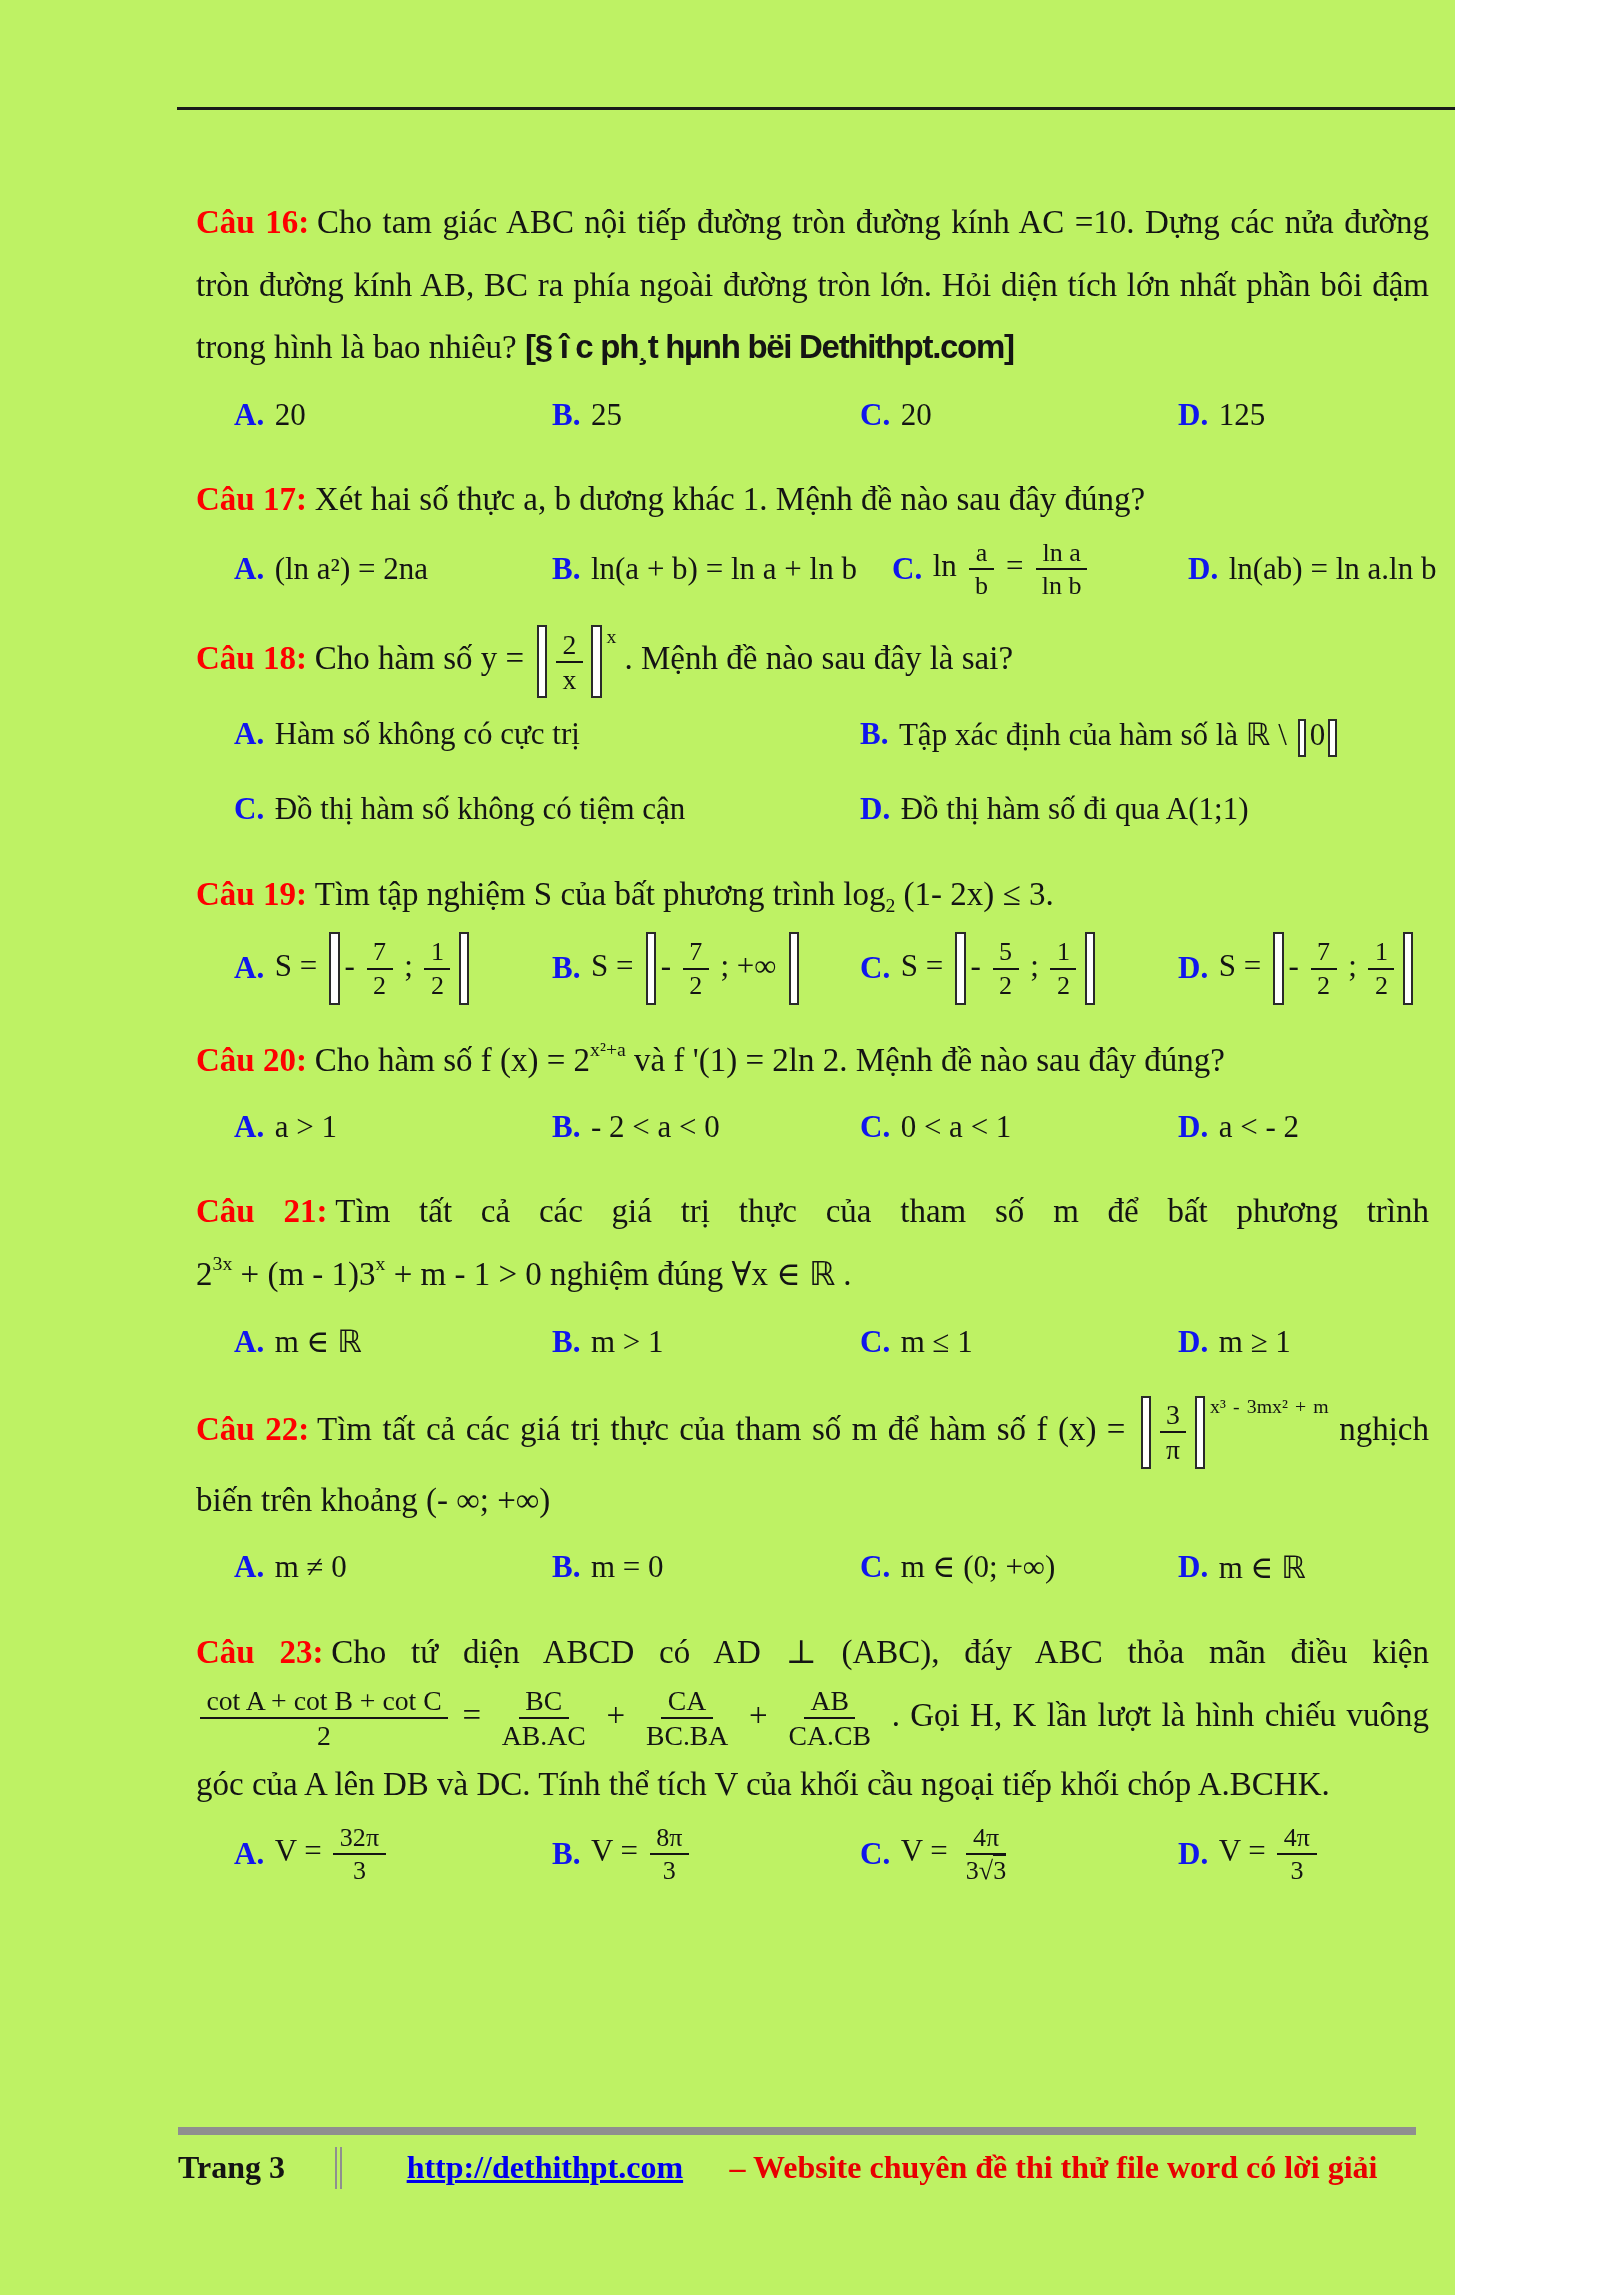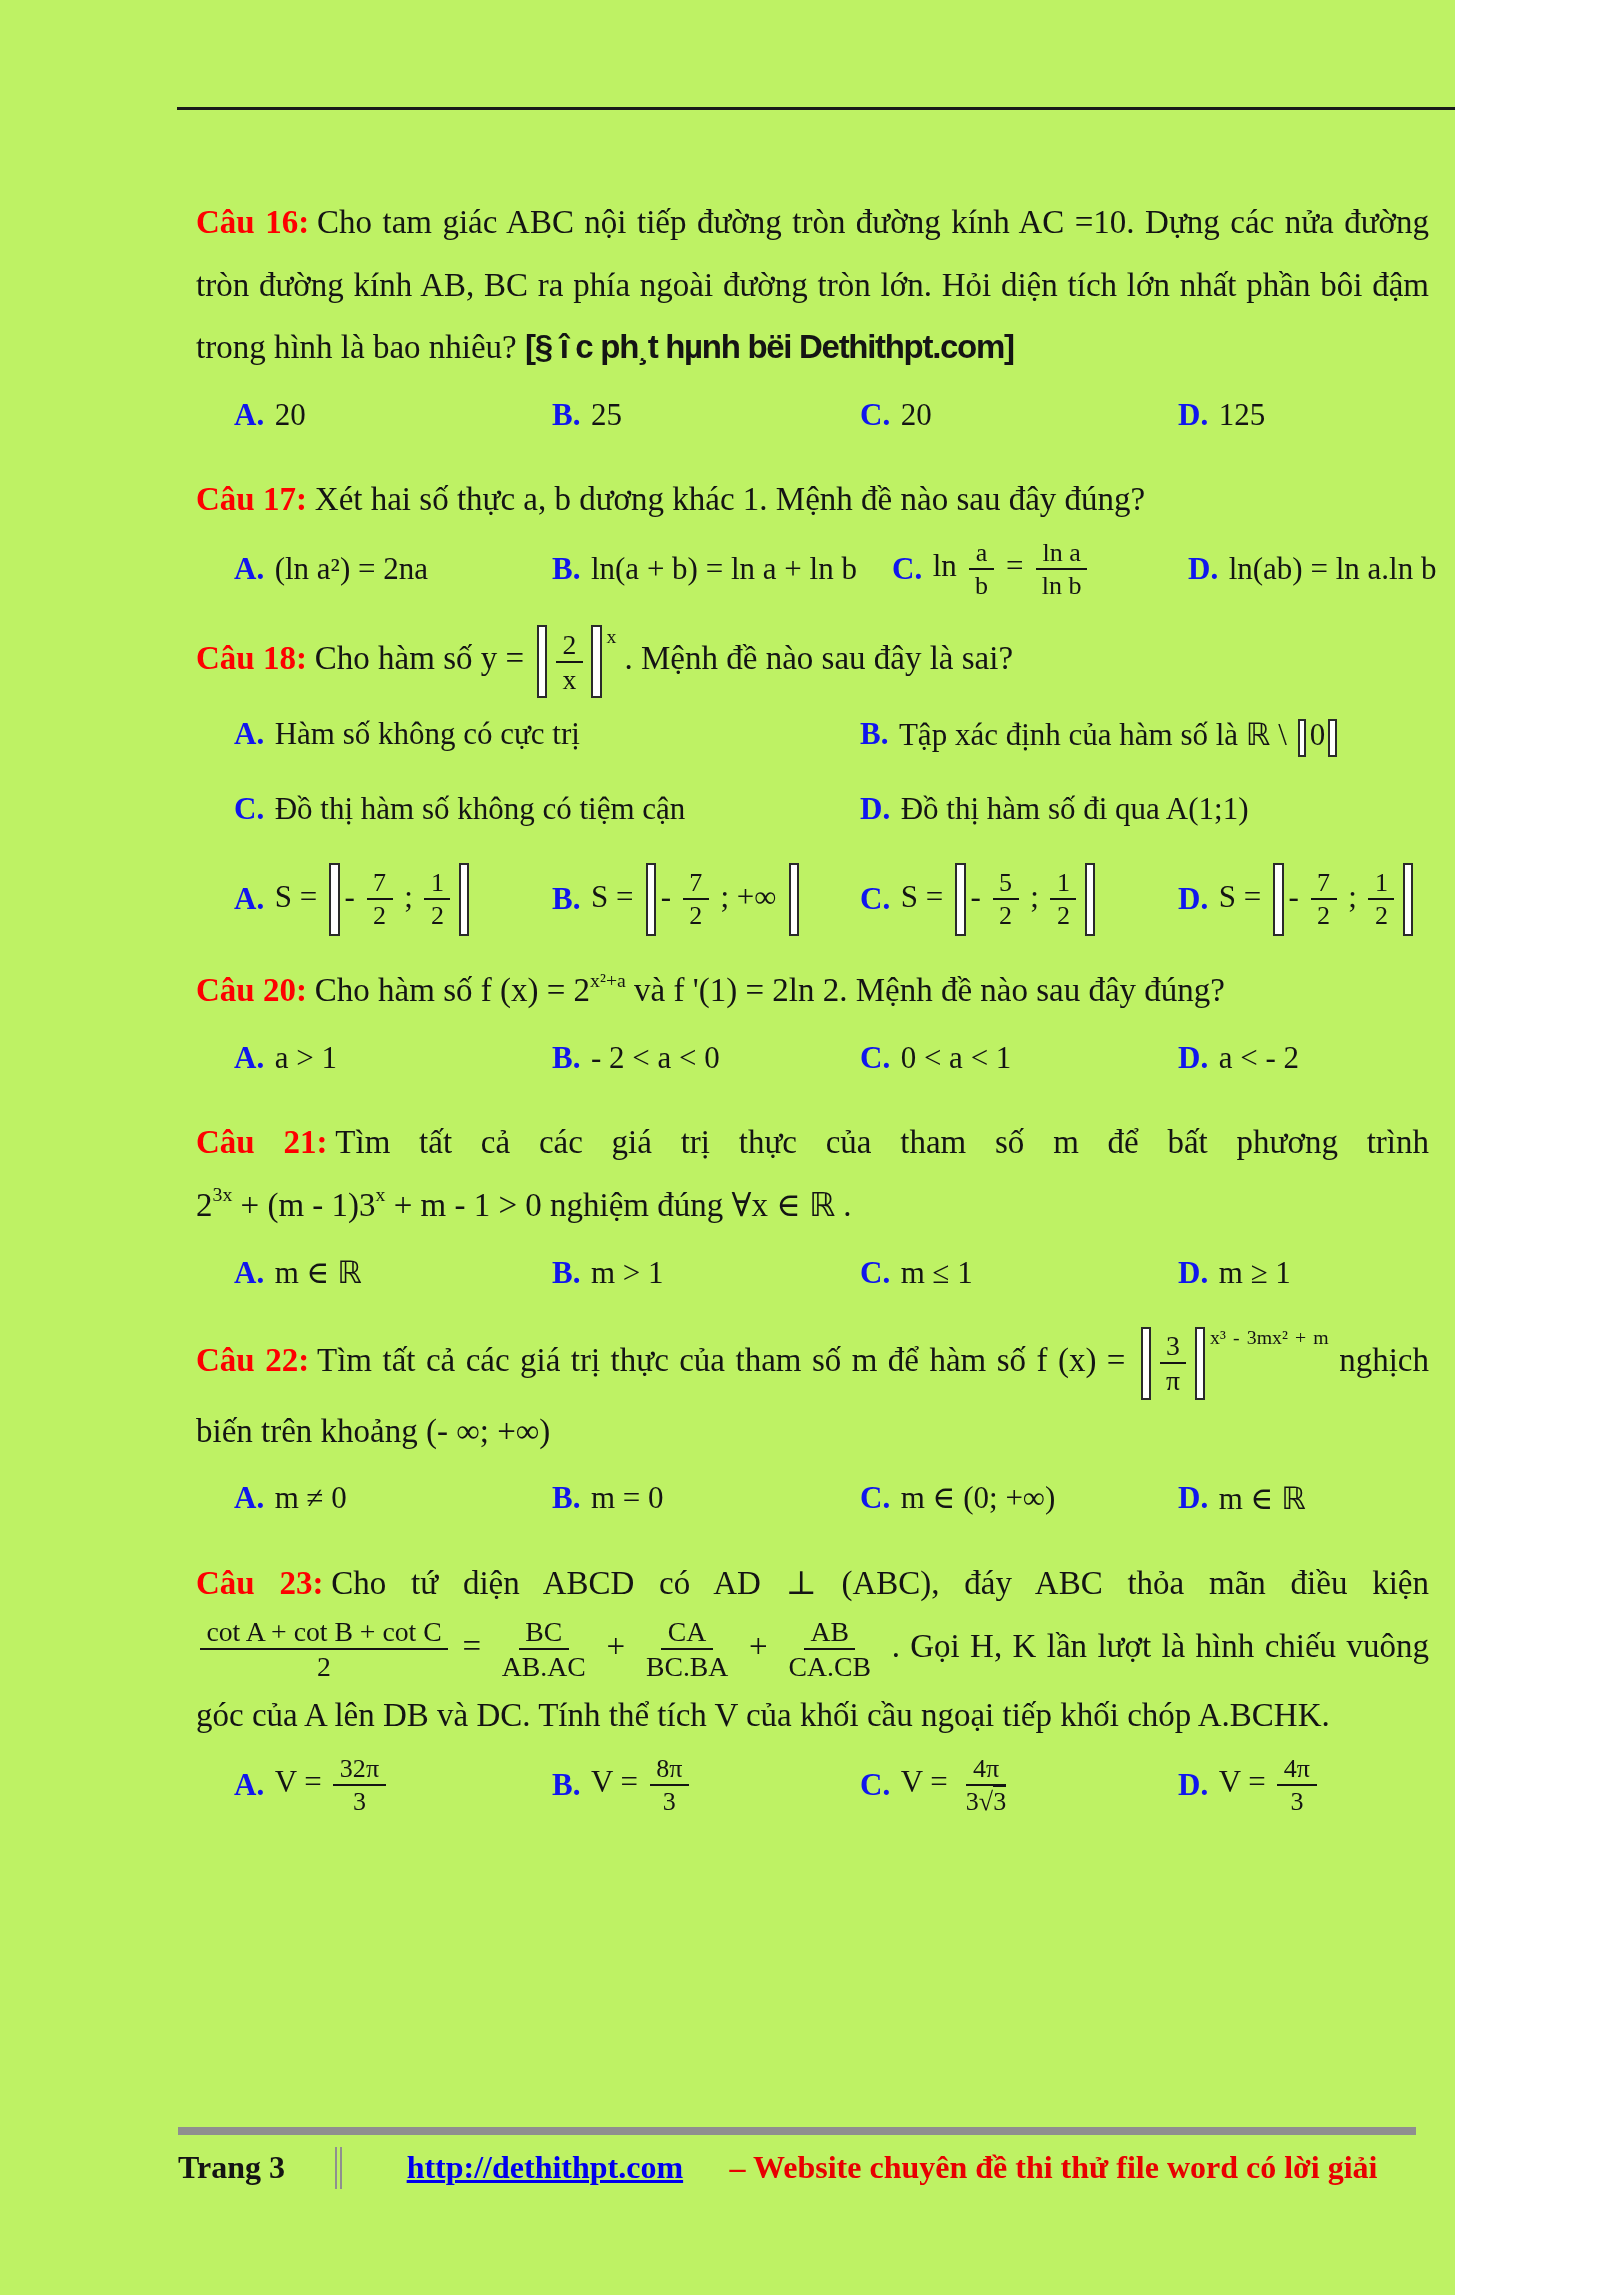--- a/index.html
+++ b/index.html
@@ -125,20 +125,23 @@
             <span class="om">Đồ thị hàm số không có tiệm cận</span>
           </div>
           <div class="opt">
             <span class="olabel">D.</span>
             <span class="om">Đồ thị hàm số đi qua  A(1;1)</span>
           </div>
         </div>
     </section>
 
     <section class="q">
+      <p class="stem">
+        <span class="qlabel">Câu 19:</span><span>Tìm tập nghiệm S của bất phương trình  log<span class="msub">2</span> (1- 2x) ≤ 3.</span>
+      </p>
       <div class="opts cols4">
           <div class="opt">
             <span class="olabel">A.</span>
             <span class="om">S = <span class="pb pb-tall"></span>- <span class="frac">
                 <span class="fnum">7</span>
                 <span class="fden">2</span>
               </span> ; <span class="frac">
                 <span class="fnum">1</span>
                 <span class="fden">2</span>
               </span><span class="pb pb-tall"></span></span>

